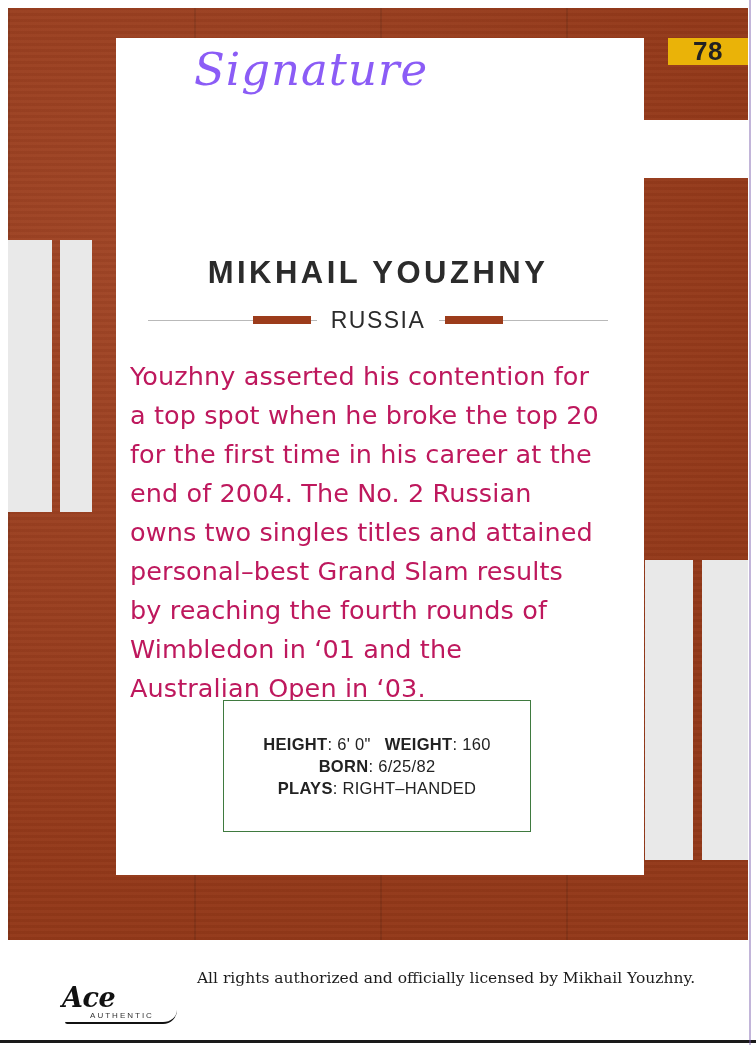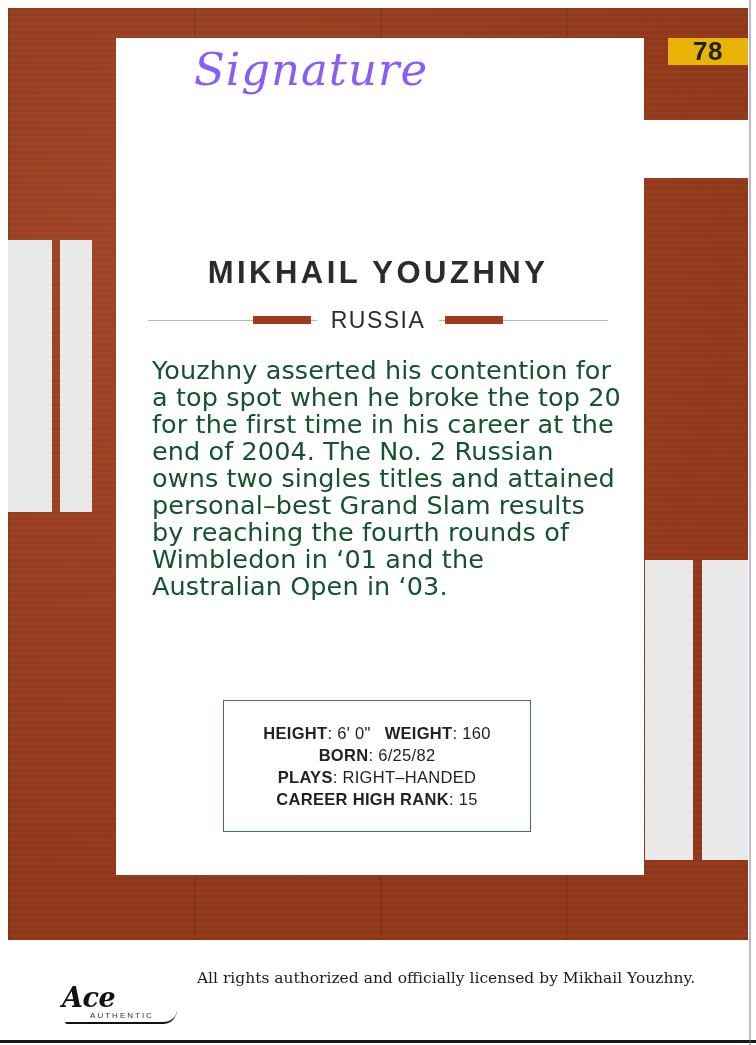--- a/index.html
+++ b/index.html
@@ -168,27 +168,27 @@
   .country {
     padding: 0 14px;
     font-size: 23px;
     letter-spacing: 1.5px;
     color: #2b2b2b;
   }
 
   
   .bio {
     position: absolute;
-    left: 152px;
+    left: 130px;
     top: 357px;
     width: 470px;
     font-family: "DejaVu Sans", sans-serif;
     font-size: 25.5px;
-    line-height: 27px;
-    color: #14532d;
+    line-height: 39px;
+    color: #be185d;
     text-align: left;
     letter-spacing: 0.1px;
   }
 
   
   .stats-box {
     position: absolute;
     left: 223px;
     top: 700px;
     width: 308px;
@@ -307,23 +307,20 @@
   <div class="stats-box">
     <div class="stat-line">
       <b>HEIGHT</b><span>: </span><span>6' 0"</span><span class="stat-sep"></span><b>WEIGHT</b><span>: </span><span>160</span>
     </div>
     <div class="stat-line">
       <b>BORN</b><span>: </span><span>6/25/82</span>
     </div>
     <div class="stat-line">
       <b>PLAYS</b><span>: </span><span>RIGHT–HANDED</span>
     </div>
-    <div class="stat-line">
-      <b>CAREER HIGH RANK</b><span>: </span><span>15</span>
-    </div>
   </div>
 
   <div class="footer">
     <div class="logo">
       <div class="ace">Ace</div>
       <div class="logo-swoosh"></div>
       <div class="auth">AUTHENTIC</div>
     </div>
     <div class="footer-text">
       <div>All rights authorized and officially licensed by Mikhail Youzhny.</div>

